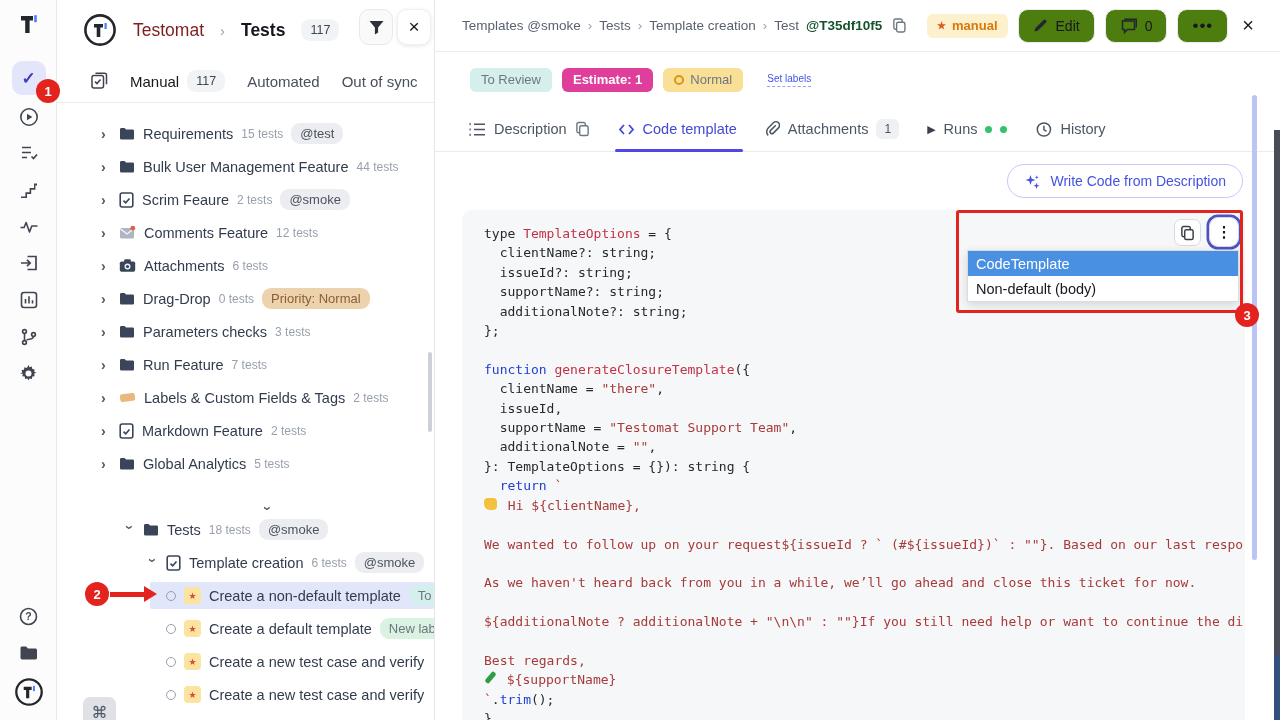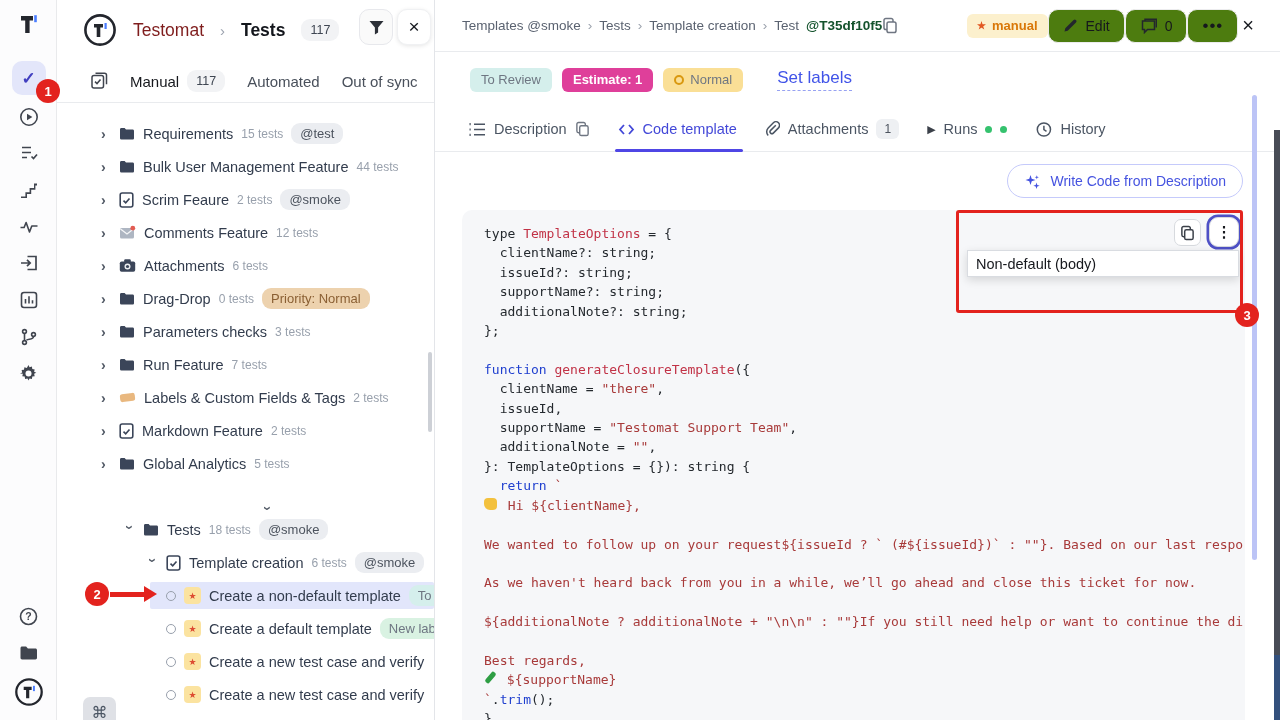--- a/index.html
+++ b/index.html
@@ -52,21 +52,21 @@
   .b-green{ background:#d9f2e2; color:#6e7682; }
   .tcirc { width:10px; height:10px; border:1.5px solid #98a0ac; border-radius:50%; flex:none; }
   .spark { width:17px; height:17px; background:#fbe3a0; border-radius:4px; display:flex;
     align-items:center; justify-content:center; color:#dd4b32; font-size:9px; flex:none; }
   #tree-thumb { position:absolute; right:2px; top:352px; width:4px; height:80px;
     background:#cdd0d6; border-radius:2px; }
 
   
   #detail { position:absolute; left:435px; top:0; width:845px; height:720px; background:#fff; }
   #d-head { position:absolute; top:0; left:0; right:0; height:52px; display:flex;
-    align-items:center; padding:0 22px 0 27px; border-bottom:1px solid #e9ebee; }
+    align-items:center; padding:0 22px 0 27px; gap:10px; border-bottom:1px solid #e9ebee; }
   .bc { font-size:13.5px; color:#5a6270; display:flex; align-items:center; gap:7px;
     white-space:nowrap; }
   .bc .sep { color:#9aa1ac; }
   .bc b { color:#14532d; font-weight:700; }
   #d-head .spacer { flex:1; }
   .manual-badge { height:24px; background:#fcf0cd; border-radius:6px; padding:0 10px;
     display:flex; align-items:center; gap:6px; color:#d97708; font-weight:600;
     font-size:13px; }
   .manual-badge .st { color:#e25822; font-size:10px; }
   .hbtn { height:34px; background:#4d7c0f; border:1px solid #ececee; border-radius:10px;
@@ -75,21 +75,21 @@
   #d-close { font-size:20px; color:#15181e; padding:0 4px; background:none; border:none; }
 
   #d-labels { position:absolute; top:52px; left:0; right:0; height:55px; display:flex;
     align-items:center; padding-left:35px; gap:10px; }
   .pill { height:24px; display:flex; align-items:center; border-radius:6px; padding:0 11px;
     font-size:13px; gap:6px; }
   .p-review { background:#d5efec; color:#6e7682; }
   .p-est { background:#df3f9a; color:#fff; font-weight:600; }
   .p-norm { background:#fadf96; color:#6e7682; }
   .okhand { width:10px; height:10px; border:2px solid #d9980f; border-radius:50%; }
-  #set-labels { margin-left:24px; color:#4154e8; font-size:17px;
+  #set-labels { margin-left:14px; color:#4154e8; font-size:10px;
     border-bottom:1px dashed #97a2f2; padding-bottom:2px; }
 
   #d-tabs { position:absolute; top:107px; left:0; right:0; height:45px; display:flex;
     align-items:stretch; padding-left:33px; gap:28px; border-bottom:1px solid #e9ebee; }
   .dtab { display:flex; align-items:center; gap:8px; font-size:14.5px; color:#4b5563;
     position:relative; }
   .dtab.active { color:#4348d8; font-weight:500; }
   .dtab.active::after { content:""; position:absolute; left:-3px; right:-6px; bottom:-1px;
     height:3px; background:#4f46e5; border-radius:2px; }
   .tab-pill { background:#eef0f3; border-radius:6px; font-size:12px; padding:3px 8px;
@@ -553,20 +553,21 @@
     <button class="cbtn" id="code-copy">
       <svg width="15" height="16" viewBox="0 0 16 17" fill="none" stroke="#3b4049" stroke-width="1.6">
           <rect x="5" y="5" width="9" height="10.5" rx="1.8"></rect>
           <path d="M11 5V3.3A1.8 1.8 0 009.2 1.5H3.8A1.8 1.8 0 002 3.3v7.4A1.8 1.8 0 003.8 12.5H5"></path>
         </svg>
     </button>
     <button class="cbtn" id="code-dots">
         <span>⋮</span>
       </button>
     <div id="dropdown">
+        <div class="dd-item on">CodeTemplate</div>
         <div class="dd-item">Non-default (body)</div>
       </div>
   </div>
 
   <div id="d-scroll"></div>
 </section>
 
 <div class="ring" id="ring1">1</div>
 <div class="ring" id="ring2">2</div>
 <div id="arrow2-line"></div>

